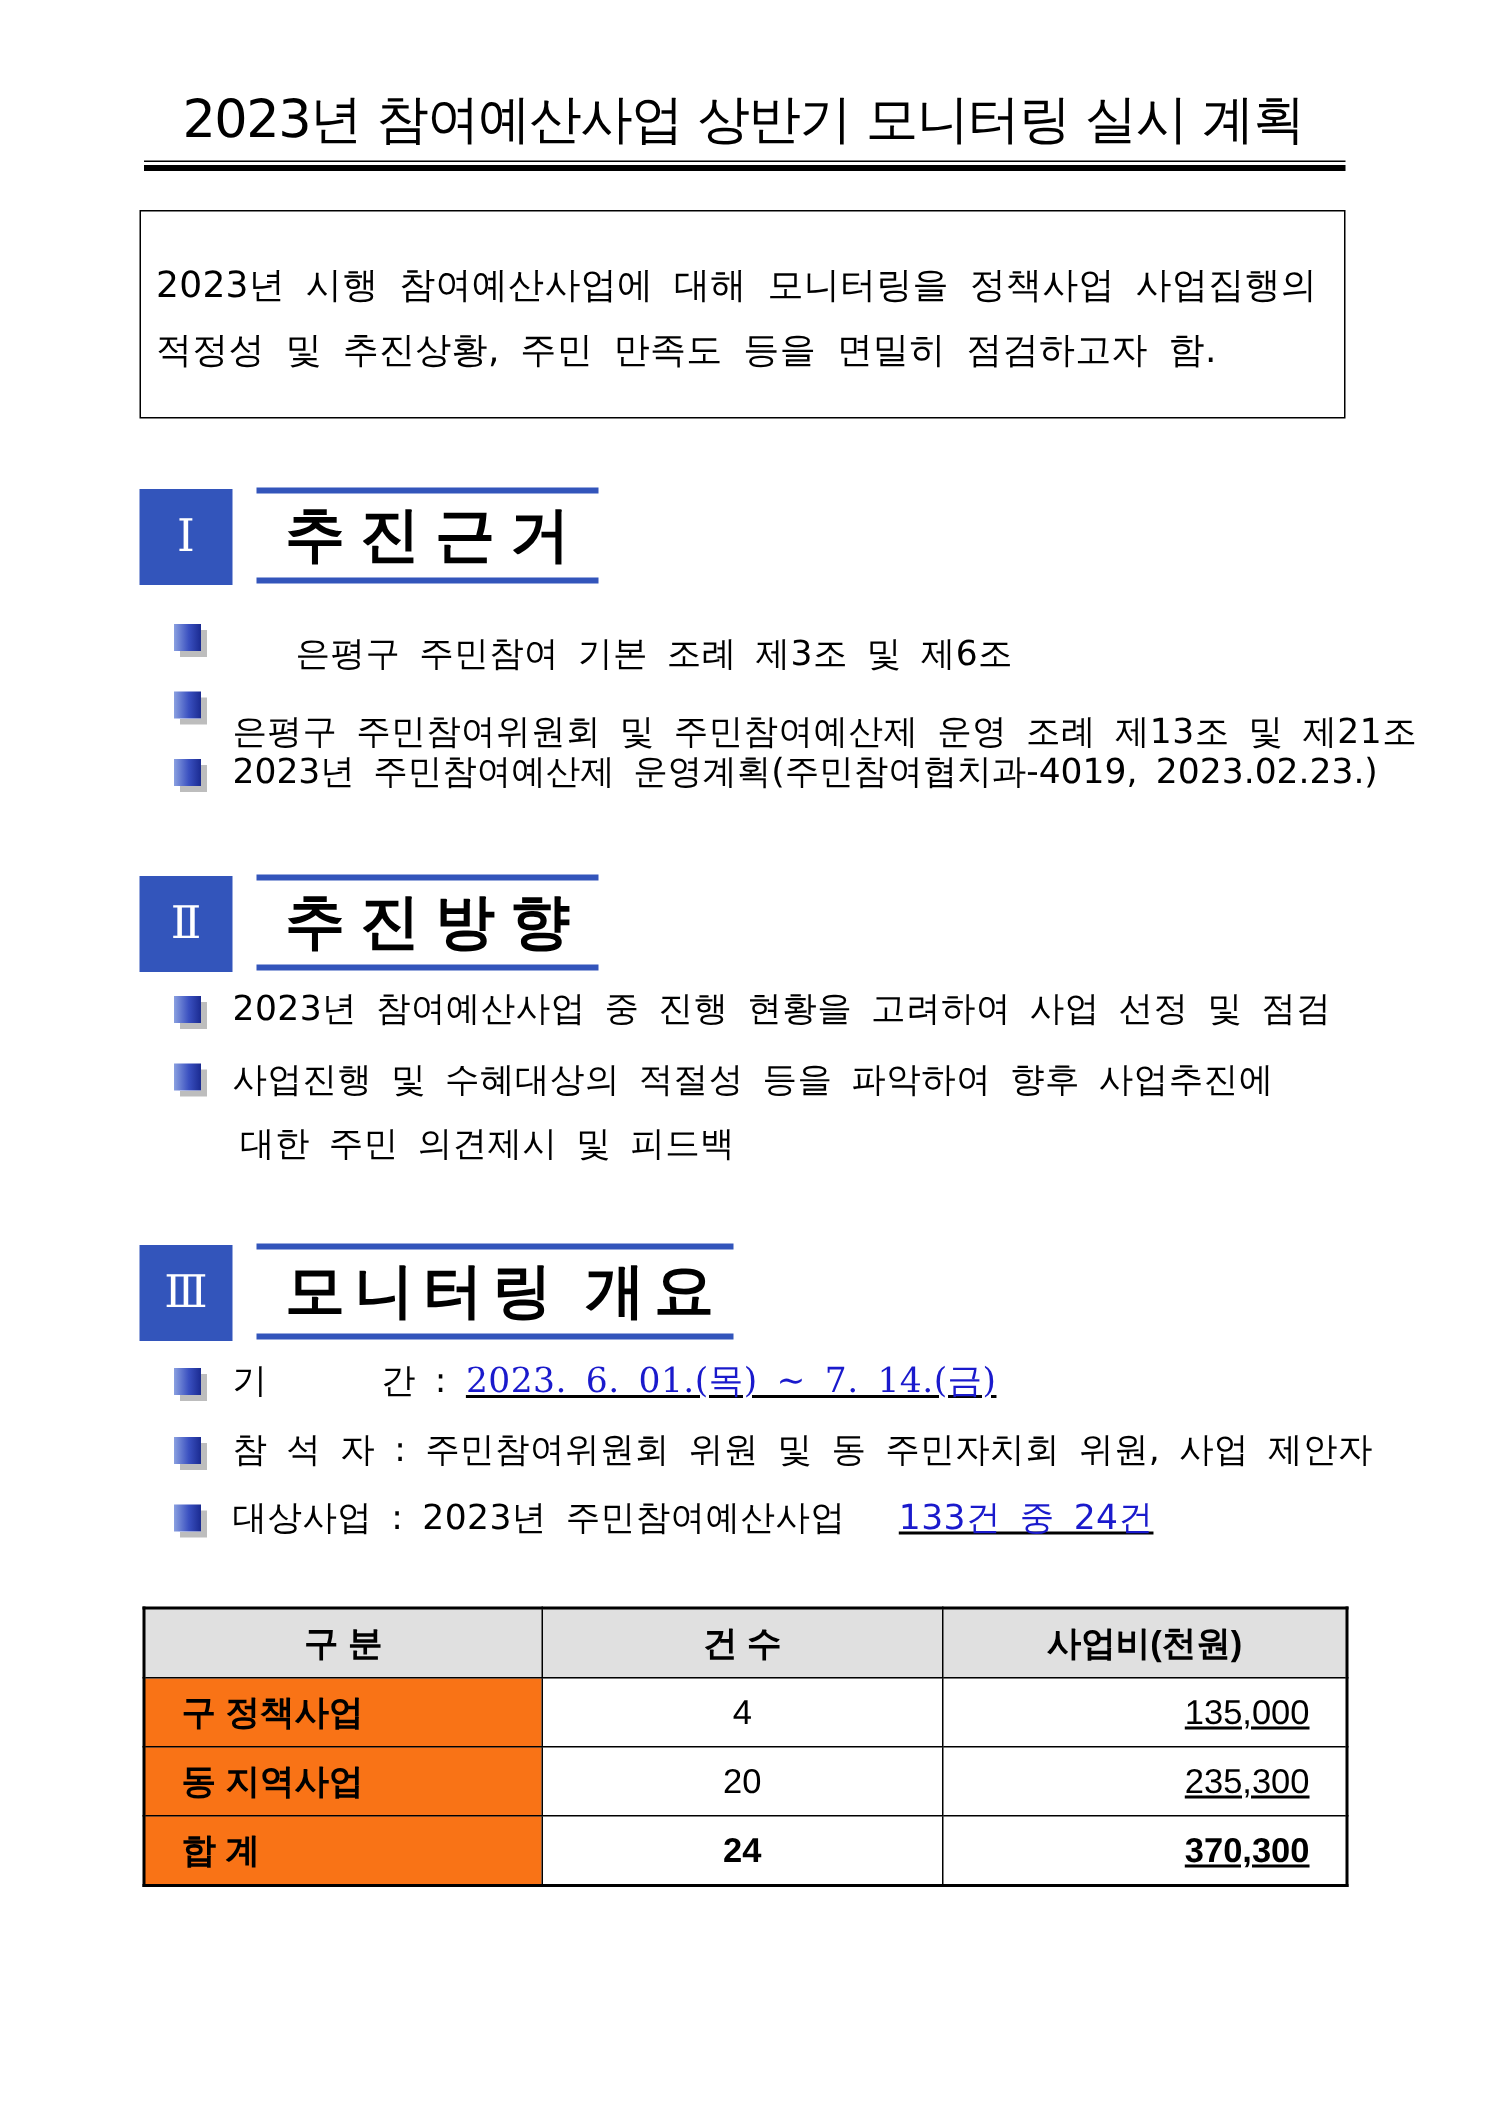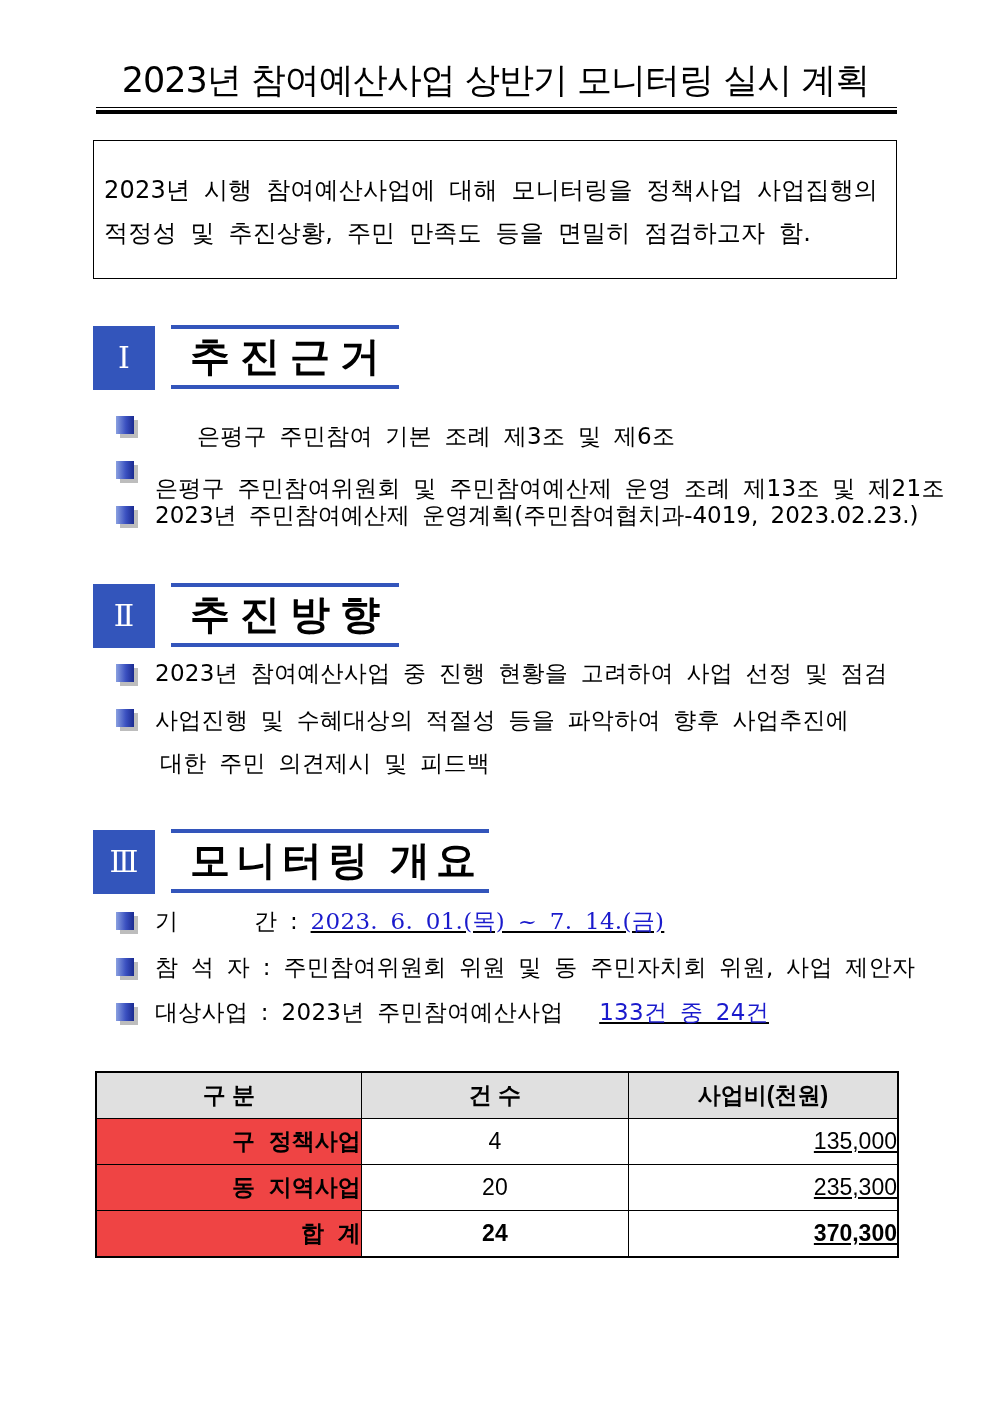--- a/index.html
+++ b/index.html
@@ -33,23 +33,23 @@
   .bullet { font-size:23px; line-height:30px; white-space:nowrap; letter-spacing:0.3px; word-spacing:5px; }
   .bicon { position:absolute; width:18px; height:18px;
            background:linear-gradient(to right, #8aa0e0 0%, #3a50c0 55%, #1a2a90 100%);
            box-shadow:4px 4px 0 #bdbdbd; }
   .blue-u { color:#1a1acc; text-decoration:underline; text-decoration-color:#000; font-family:"DejaVu Serif", serif; }
   .blue-u2 { color:#1a1acc; text-decoration:underline; text-decoration-color:#000;margin-left:23px; }
 
   
   table.t { position:absolute; left:95px; top:1071px; width:804px; border-collapse:collapse;
             font-family:"Liberation Sans", sans-serif; }
-  table.t td, table.t th { border:1px solid #000; height:45px; font-size:23px; padding:0 0; }
+  table.t td, table.t th { border:1px solid #000; height:45px; font-size:23px; padding:0 24px; }
   table.t th { background:#e0e0e0; font-weight:bold; text-align:center; }
-  table.t td.cat { background:#ef4444; font-weight:bold; text-align:right;font-family:Liberation Mono, monospace; }
+  table.t td.cat { background:#f97316; font-weight:bold; text-align:left; }
   table.t td.c { text-align:center; }
   table.t td.r { text-align:right;text-decoration:underline; }
   table.t tr.total td.c, table.t tr.total td.r { font-weight:bold; }
   table.t { border:2px solid #000; }
 </style>
 </head>
 <body>
 
 <div class="abs title">2023년 참여예산사업 상반기 모니터링 실시 계획</div>
 <div class="abs title-rule-thin"></div>

